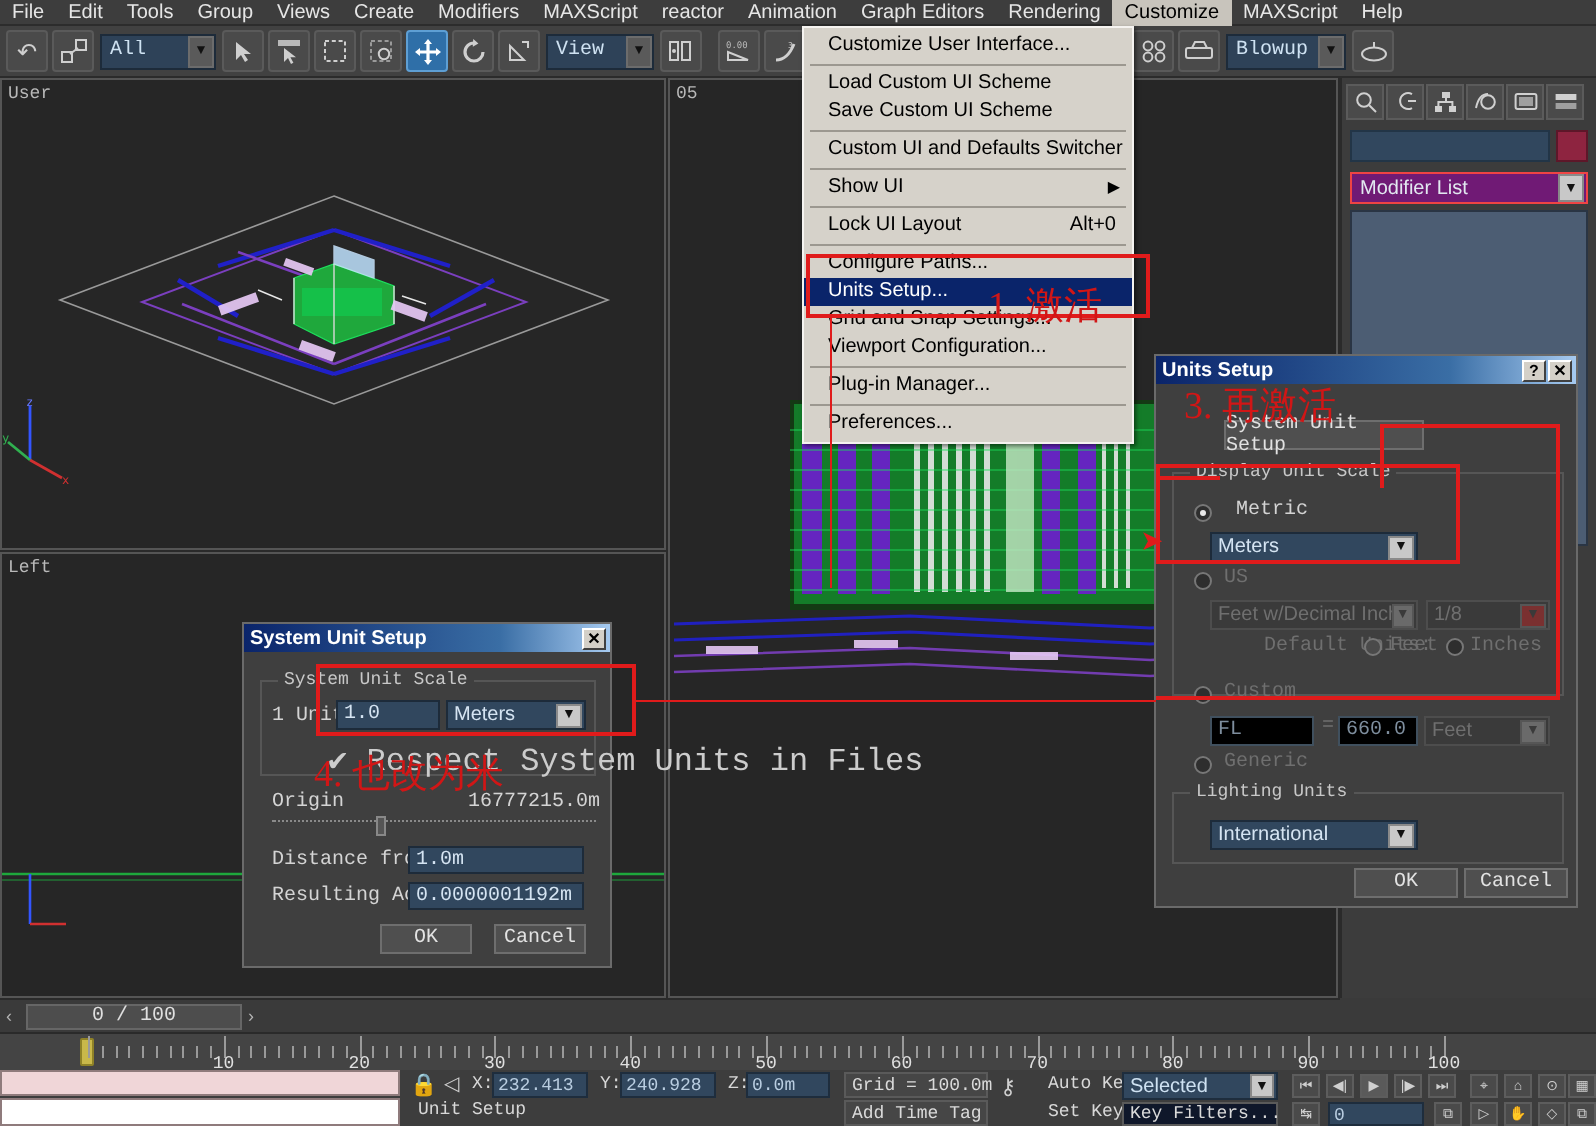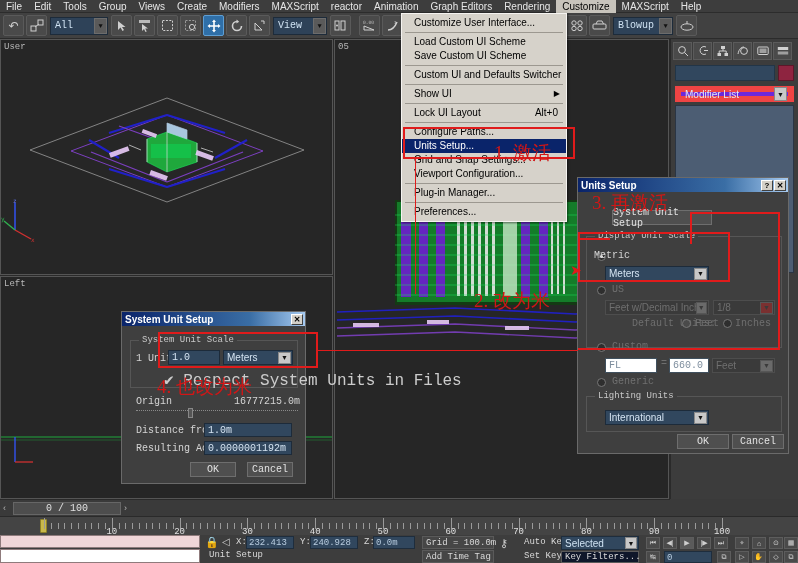--- a/index.html
+++ b/index.html
@@ -72,21 +72,21 @@
   }
   .cp-tabs { display: flex; padding: 3px 2px 2px 2px; gap: 1px; }
   .cp-tab {
     width: 19px; height: 18px; background: #4a4a4a; border: 1px solid #5b5b5b;
     display: flex; align-items: center; justify-content: center; color: #d0d0d0;
   }
   .cp-namerow { display: flex; padding: 3px 4px; gap: 3px; align-items: center; }
   .cp-name { flex: 1; height: 16px; background: #31475e; border: 1px solid #223547; }
   .cp-color { width: 16px; height: 16px; background: #8e2440; border: 1px solid #5d1729; }
   .cp-modlist {
-    margin: 2px 4px; height: 16px; background: #6d28d9; border: 6px solid #ef4444;
+    margin: 2px 4px; height: 16px; background: #701a75; border: 1px solid #ef4444;
     display: flex; align-items: center; color: #e2e8f0; font-size: 10px;
   }
   .cp-modlist .lbl { padding-left: 4px; }
   .cp-modlist .arw {
     width: 13px; height: 14px; background: #c8c8c8; border: 1px solid #888;
     margin-left: auto; margin-right: 1px; display: flex;
     align-items: center; justify-content: center; font-size: 7px; color: #111;
   }
   .cp-stack {
     margin: 3px 4px; height: 168px; background: #4c5d73;
@@ -228,21 +228,21 @@
     margin-left: auto; margin-right: 1px; display: flex; align-items: center;
     justify-content: center; font-size: 7px; color: #111;
   }
   .combo.dim .arw { background: #6a6a6a; border-color: #565656; color: #3a3a3a; }
   .field {
     position: absolute; background: #31475e; border: 1px solid #1d2b3a;
     color: #d5e4f2; font-family: "Liberation Mono", monospace; font-size: 10px;
     padding-left: 3px; display: flex; align-items: center;
     white-space: nowrap; overflow: hidden;
   }
-  .field.dim { background: #ffffff; border-color: #40505e; color: #7e8e9e; }
+  .field.dim { background: #000000; border-color: #40505e; color: #7e8e9e; }
   .pushbtn {
     position: absolute; background: #4f4f4f; border: 1px solid #6e6e6e;
     color: #e2e2e2; font-family: "Liberation Mono", monospace; font-size: 10px;
     display: flex; align-items: center; justify-content: center;
   }
   .chkrow {
     position: absolute; color: #cccccc;
     font-family: "Liberation Mono", monospace; font-size: 16px; white-space: nowrap;
   }
 
@@ -815,21 +815,21 @@
       </span>
     </div>
 
     <div class="pushbtn" style="left:34px; top:32px; width:100px; height:15px;">System Unit Setup</div>
 
     <div class="grp" style="left:8px; top:58px; width:196px; height:112px;">
       <span class="grp-lbl">Display Unit Scale</span>
     </div>
 
     <div class="radio on" style="left:19px; top:74px;"></div>
-    <span class="rlbl" style="left:16px; top:72px;">Metric</span>
+    <span class="rlbl" style="left:40px; top:72px;">Metric</span>
     <div class="combo" style="left:27px; top:88px; width:104px; height:15px;">
       <span class="lbl">Meters</span>
       <span class="arw">▼</span>
     </div>
 
     <div class="radio" style="left:19px; top:108px;"></div>
     <span class="rlbl dim" style="left:34px; top:106px;">US</span>
     <div class="combo dim" style="left:27px; top:122px; width:104px; height:15px;">
       <span class="lbl">Feet w/Decimal Inches</span>
       <span class="arw">▼</span>
@@ -903,21 +903,20 @@
     <div class="field" style="left:82px; top:129px; width:88px; height:14px;">0.0000001192m</div>
 
     <div class="pushbtn" style="left:68px; top:150px; width:46px; height:15px;">OK</div>
     <div class="pushbtn" style="left:125px; top:150px; width:46px; height:15px;">Cancel</div>
   </div>
 
   <div class="redbox" style="left:403px; top:127px; width:172px; height:32px;"></div>
   <div class="redline" style="left:415px; top:159px; width:1px; height:135px;"></div>
   <div class="cn" style="left:494px; top:140px;">1. 激活</div>
 
-  <div class="cn" style="left:474px; top:288px;">2. 改为米</div>
 
   <div class="redbox" style="left:578px; top:232px; width:152px; height:50px;"></div>
   <div class="redline" style="left:578px; top:238px; width:32px; height:2px;"></div>
   <div class="redarrow" style="left:570px; top:262px;">➤</div>
   <div class="cn" style="left:592px; top:190px;">3. 再激活</div>
   <div class="redline" style="left:690px; top:212px; width:2px; height:32px;"></div>
   <div class="redline" style="left:690px; top:212px; width:90px; height:2px;"></div>
   <div class="redline" style="left:778px; top:212px; width:2px; height:138px;"></div>
   <div class="redline" style="left:578px; top:348px; width:202px; height:2px;"></div>
 

